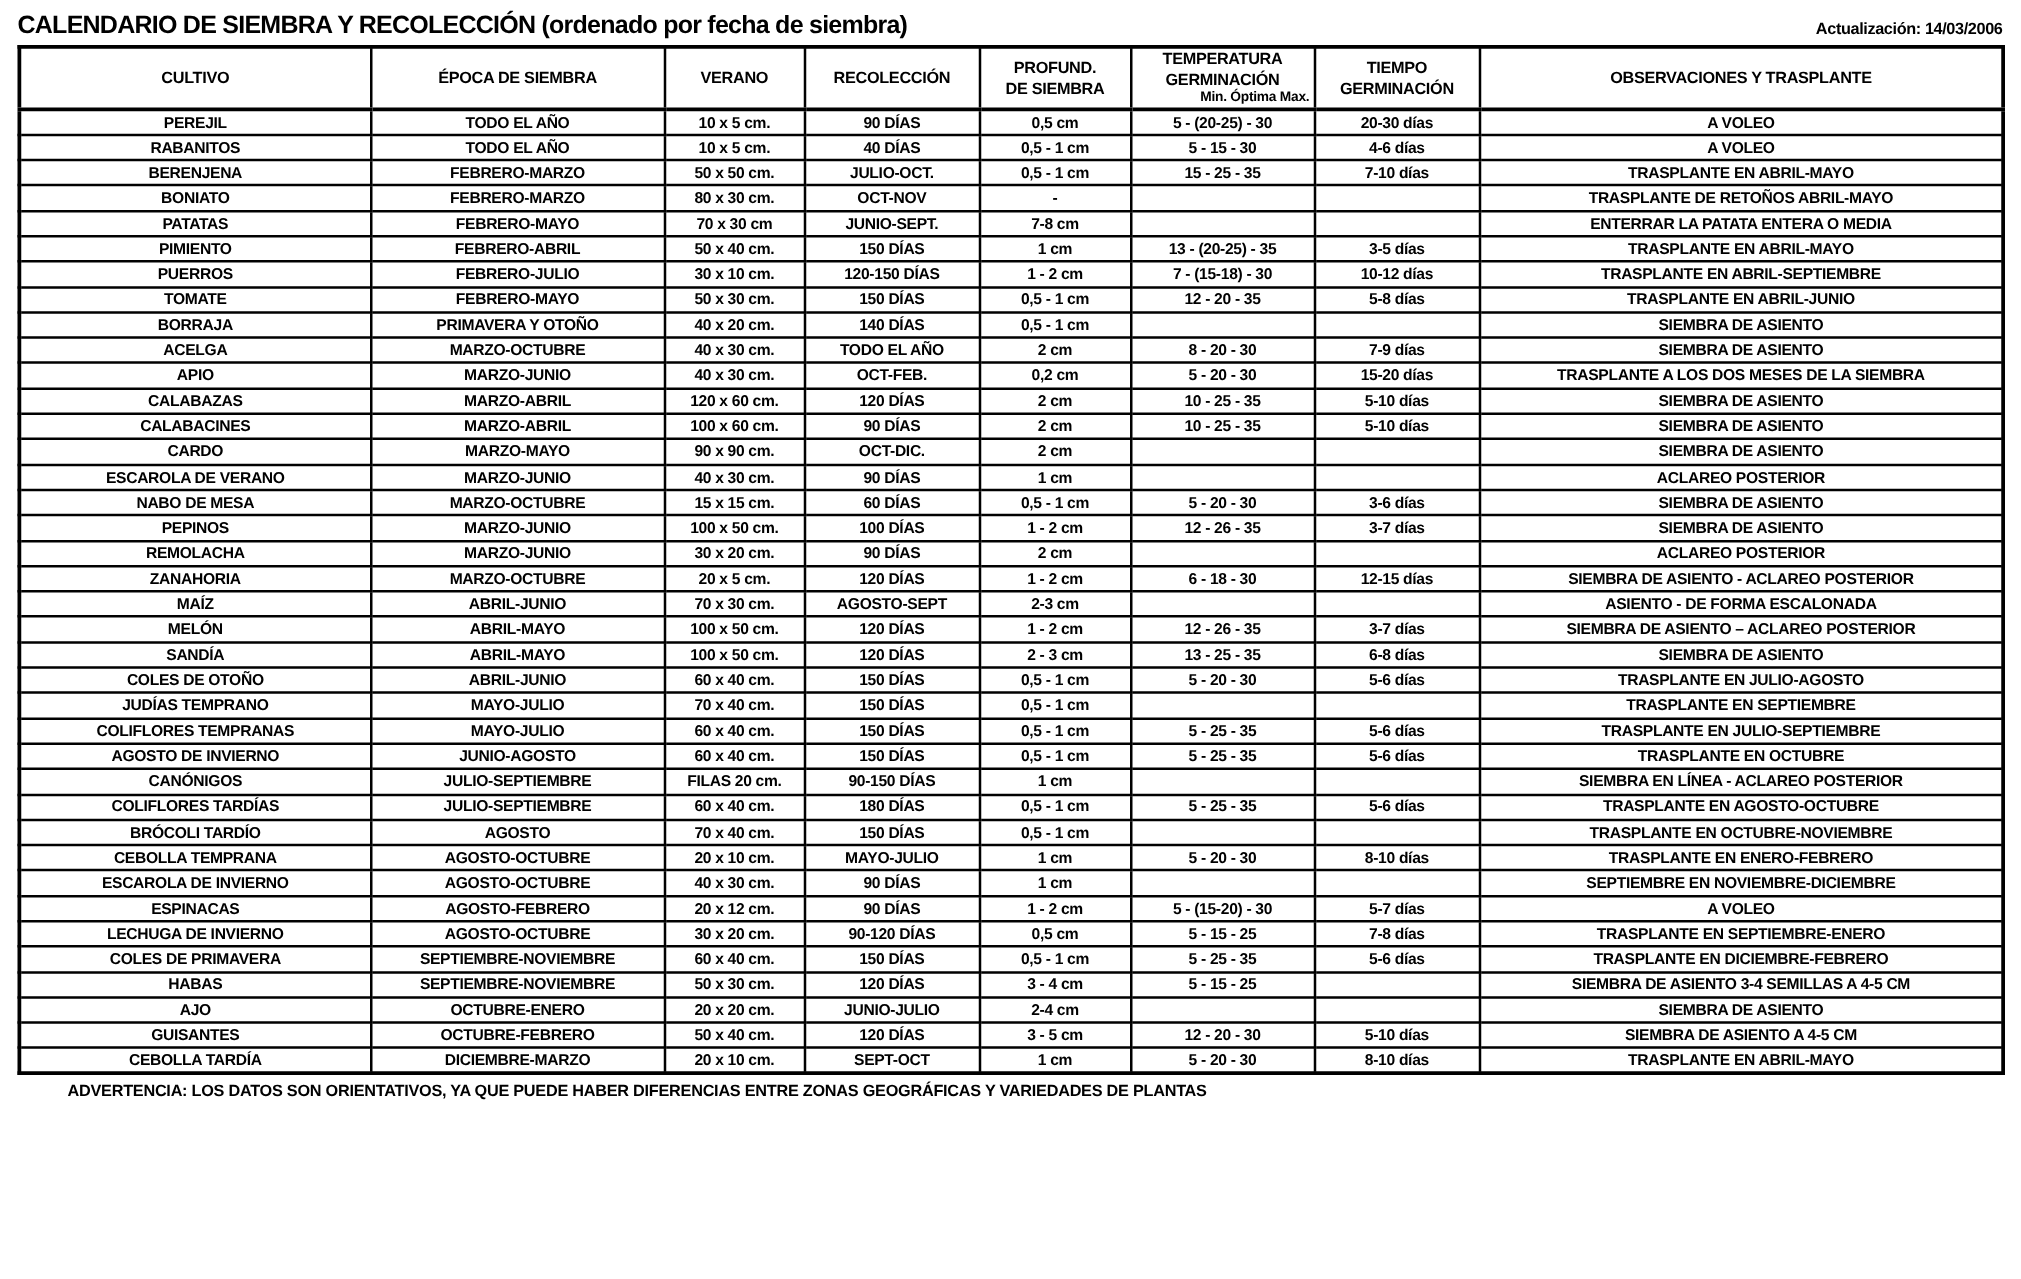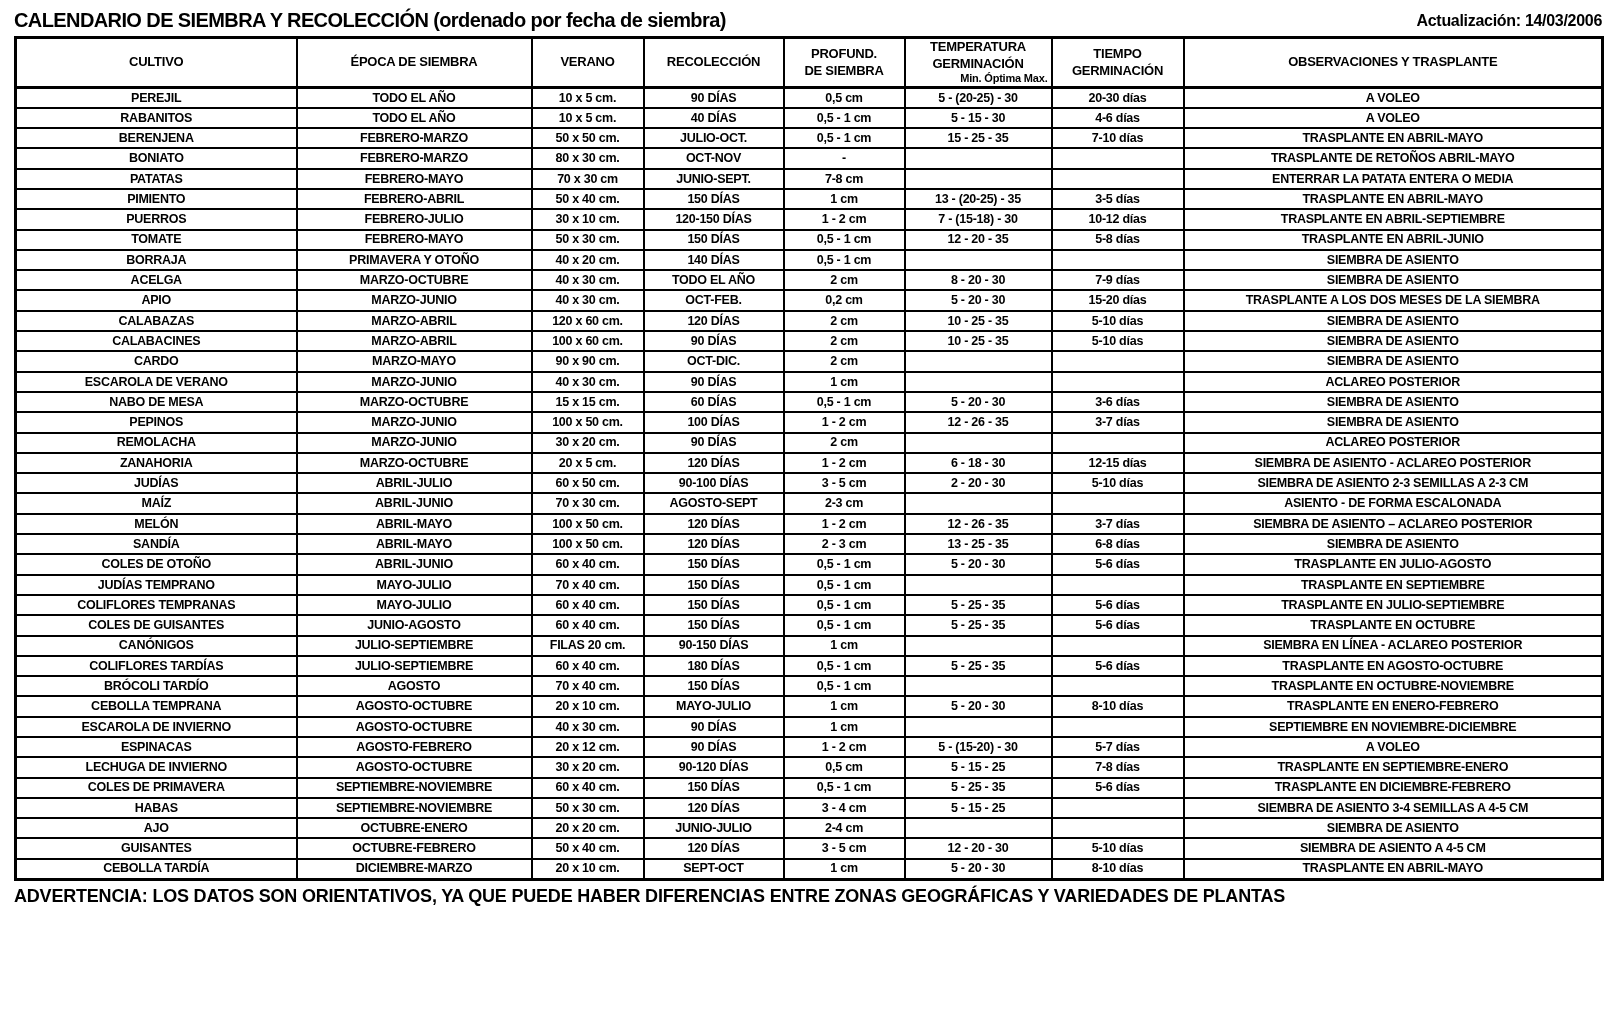--- a/index.html
+++ b/index.html
@@ -20,21 +20,21 @@
     justify-content: space-between;
     align-items: flex-end;
     margin-bottom: 4px;
   }
   .title {
     font-size: 20px;
     letter-spacing: -0.6px;
     white-space: nowrap;
   }
   .updated {
-    font-size: 16px;
+    font-size: 13px;
     letter-spacing: -0.3px;
     padding-bottom: 2px;
     white-space: nowrap;
   }
   table.cal {
     border-collapse: collapse;
     table-layout: fixed;
     width: 1587px;
     border: 3px solid #000;
   }
@@ -58,23 +58,24 @@
     letter-spacing: -0.2px;
     text-align: right;
   }
   table.cal td {
     font-size: 12.5px;
     height: 20.3px;
     line-height: 1;
   }
   .footer {
     margin-top: 5px;
-    font-size: 18px;
+    font-size: 13px;
     letter-spacing: -0.2px;
     white-space: nowrap;
+    margin-left: 40px;
   }
 </style>
 </head>
 <body>
 
 <div class="page">
   <div class="titlebar">
     <div class="title">CALENDARIO DE SIEMBRA Y RECOLECCIÓN (ordenado por fecha de siembra)</div>
     <div class="updated">Actualización: 14/03/2006</div>
   </div>
@@ -307,30 +308,20 @@
           <td>ZANAHORIA</td>
           <td>MARZO-OCTUBRE</td>
           <td>20 x 5 cm.</td>
           <td>120 DÍAS</td>
           <td>1 - 2 cm</td>
           <td>6 - 18 - 30</td>
           <td>12-15 días</td>
           <td>SIEMBRA DE ASIENTO - ACLAREO POSTERIOR</td>
         </tr>
         <tr>
-          <td>JUDÍAS</td>
-          <td>ABRIL-JULIO</td>
-          <td>60 x 50 cm.</td>
-          <td>90-100 DÍAS</td>
-          <td>3 - 5 cm</td>
-          <td>2 - 20 - 30</td>
-          <td>5-10 días</td>
-          <td>SIEMBRA DE ASIENTO 2-3 SEMILLAS  A 2-3 CM</td>
-        </tr>
-        <tr>
           <td>MAÍZ</td>
           <td>ABRIL-JUNIO</td>
           <td>70 x 30 cm.</td>
           <td>AGOSTO-SEPT</td>
           <td>2-3 cm</td>
           <td></td>
           <td></td>
           <td>ASIENTO - DE FORMA ESCALONADA</td>
         </tr>
         <tr>
@@ -377,21 +368,21 @@
           <td>COLIFLORES TEMPRANAS</td>
           <td>MAYO-JULIO</td>
           <td>60 x 40 cm.</td>
           <td>150 DÍAS</td>
           <td>0,5 - 1 cm</td>
           <td>5 - 25 - 35</td>
           <td>5-6 días</td>
           <td>TRASPLANTE EN JULIO-SEPTIEMBRE</td>
         </tr>
         <tr>
-          <td>COLES DE GUISANTES</td>
+          <td>AGOSTO DE INVIERNO</td>
           <td>JUNIO-AGOSTO</td>
           <td>60 x 40 cm.</td>
           <td>150 DÍAS</td>
           <td>0,5 - 1 cm</td>
           <td>5 - 25 - 35</td>
           <td>5-6 días</td>
           <td>TRASPLANTE EN OCTUBRE</td>
         </tr>
         <tr>
           <td>CANÓNIGOS</td>

